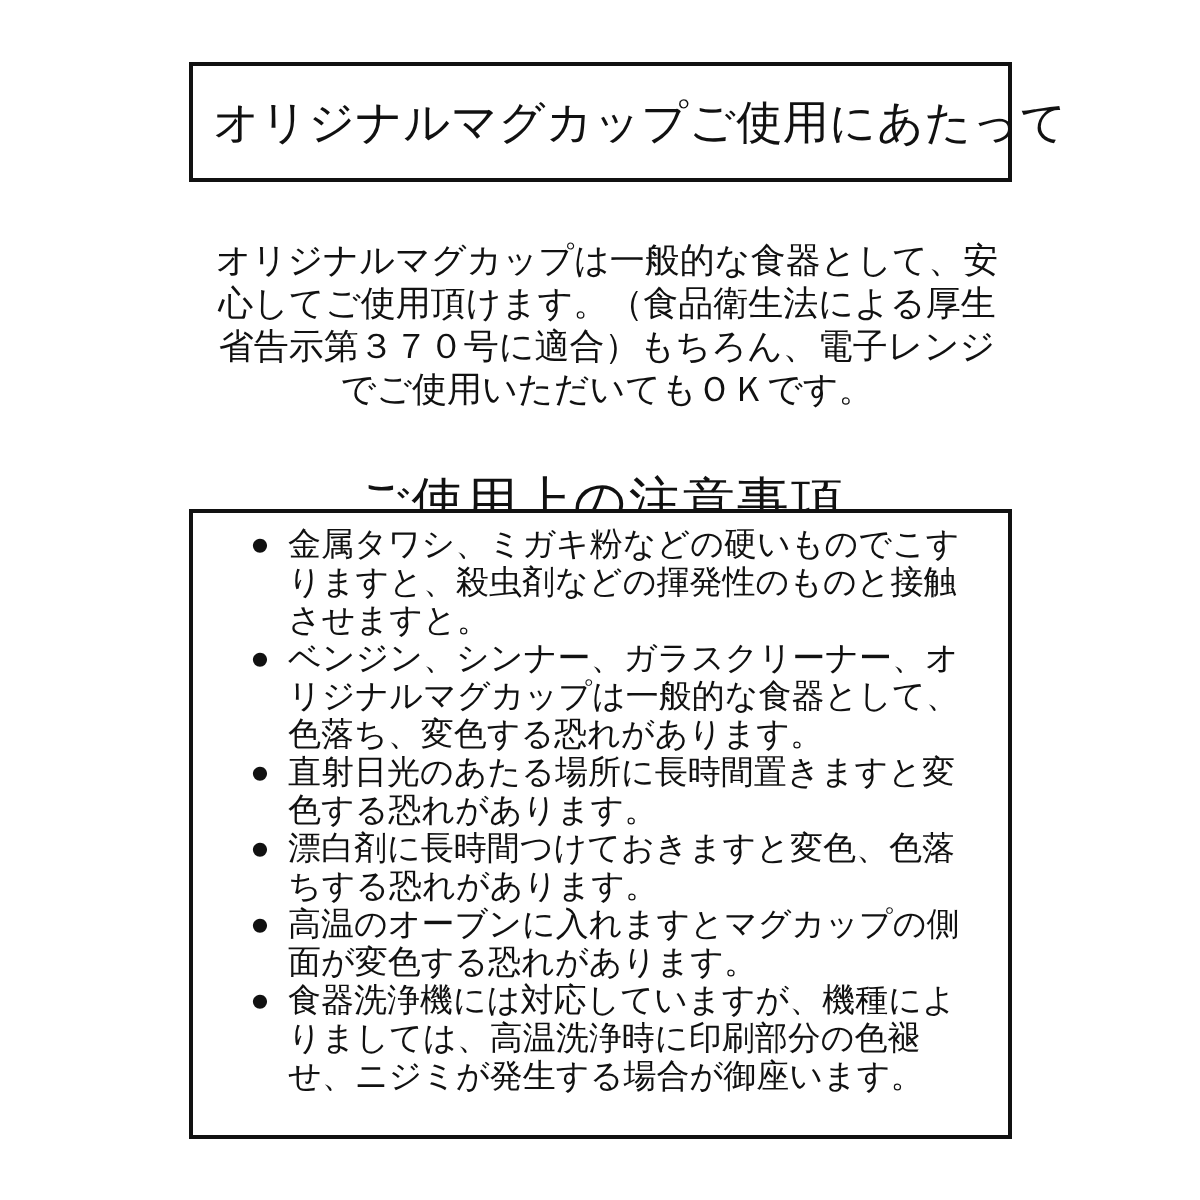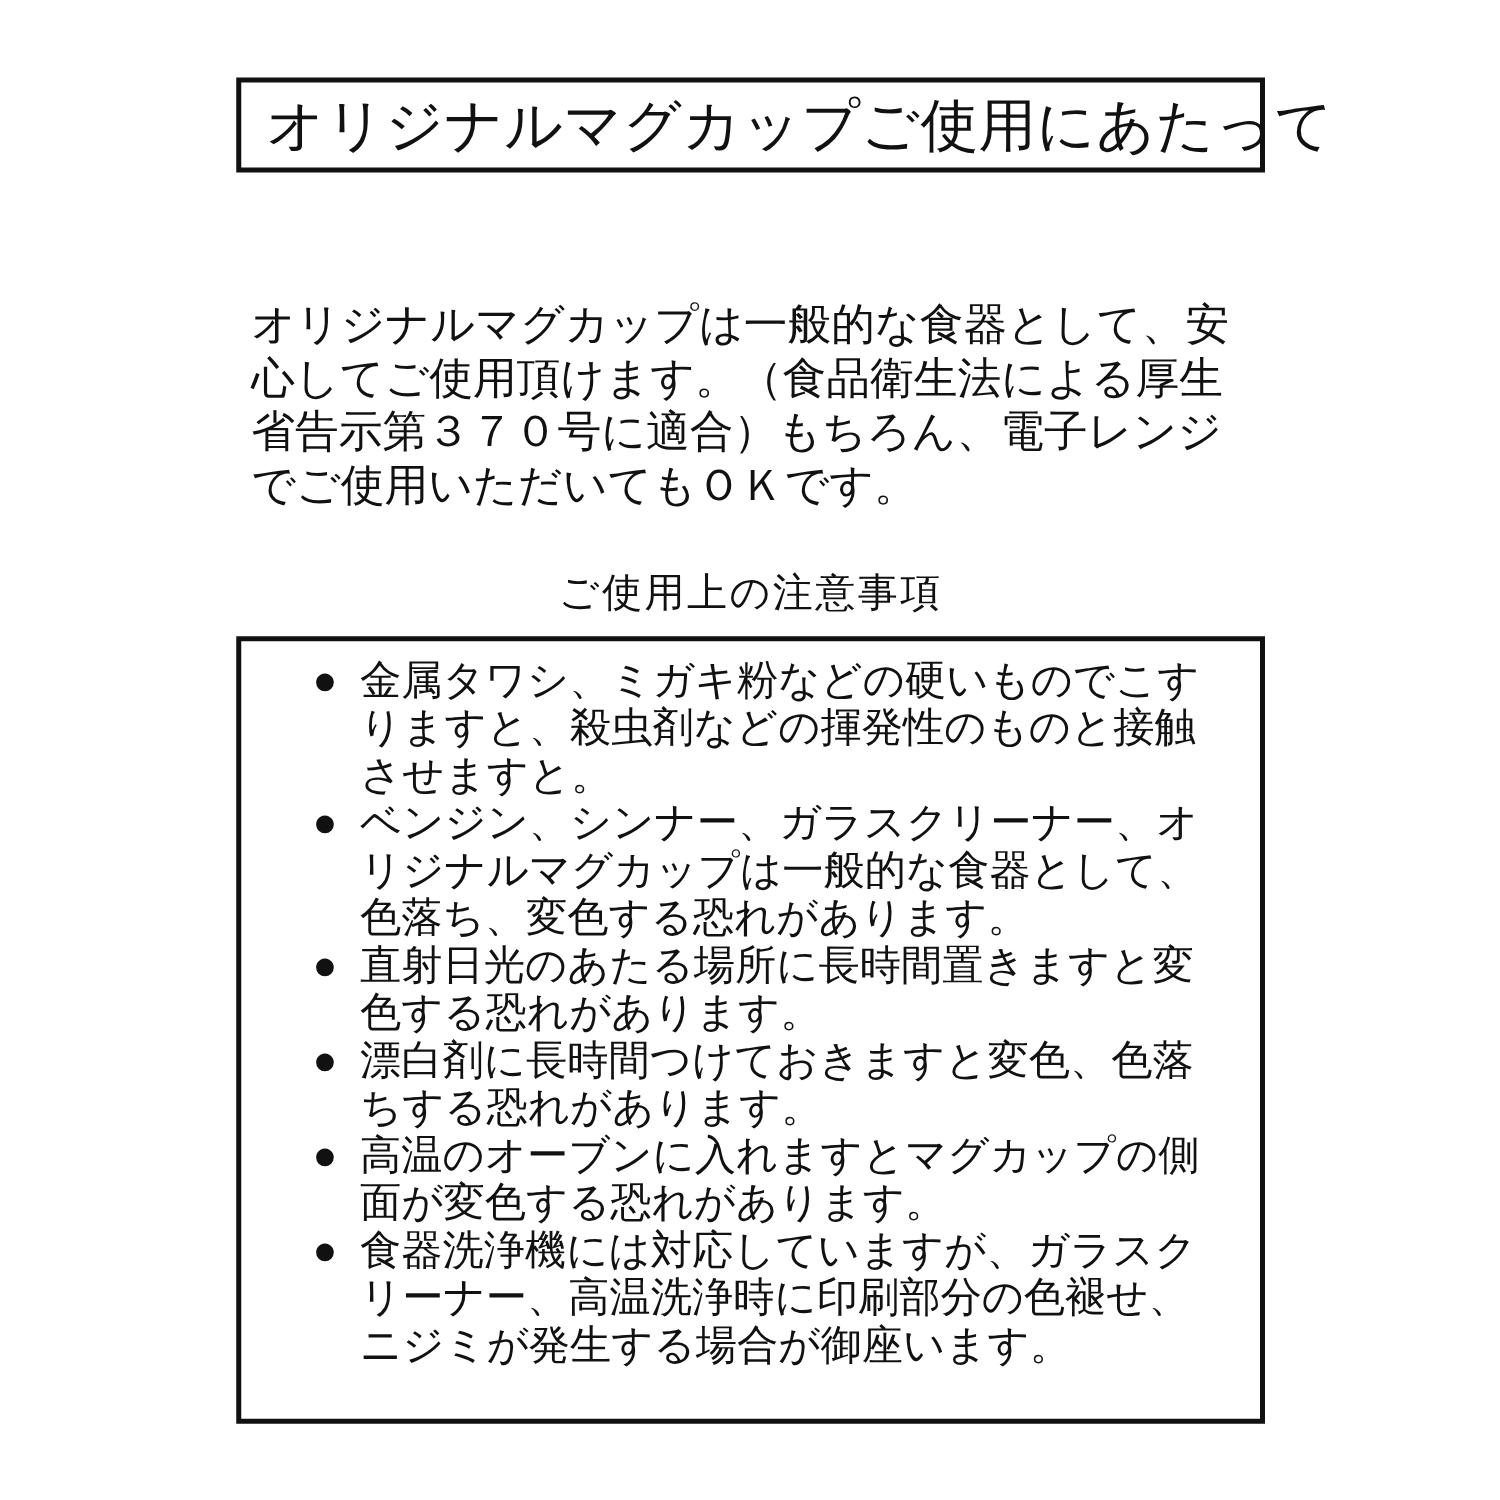--- a/index.html
+++ b/index.html
@@ -22,21 +22,21 @@
     inset: 0;
     background: #ffffff;
   }
 
   
   .title-box {
     position: absolute;
     left: 189px;
     top: 62px;
     width: 823px;
-    height: 76px;
+    height: 120px;
     box-sizing: border-box;
     border: 4px solid #111111;
     background: #ffffff;
   }
   .title-text {
     position: absolute;
     left: 20px;
     top: 50%;
     transform: translateY(-50%);
     font-size: 46px;
@@ -49,31 +49,31 @@
   
   .intro {
     position: absolute;
     left: 201px;
     top: 203px;
     width: 812px;
     font-size: 35px;
     line-height: 43px;
     letter-spacing: 0px;
     font-weight: 400;
-    text-align: left;
+    text-align: center;
   }
 
   
   .section-heading {
     position: absolute;
     left: 189px;
     top: 430px;
     width: 823px;
     text-align: center;
-    font-size: 32px;
+    font-size: 52px;
     line-height: 1.1;
     letter-spacing: 2px;
     font-weight: 400;
   }
 
   
   .warn-box {
     position: absolute;
     left: 189px;
     top: 509px;
@@ -141,18 +141,18 @@
       <li class="warn-item">
         <span class="warn-bullet">●</span>
         <span>漂白剤に長時間つけておきますと変色、色落ちする恐れがあります。</span>
       </li>
       <li class="warn-item">
         <span class="warn-bullet">●</span>
         <span>高温のオーブンに入れますとマグカップの側面が変色する恐れがあります。</span>
       </li>
       <li class="warn-item">
         <span class="warn-bullet">●</span>
-        <span>食器洗浄機には対応していますが、ガラスクリーナー、高温洗浄時に印刷部分の色褪せ、ニジミが発生する場合が御座います。</span>
+        <span>食器洗浄機には対応していますが、機種によりましては、高温洗浄時に印刷部分の色褪せ、ニジミが発生する場合が御座います。</span>
       </li>
     </ul>
   </div>
 
 </div>
 
 </body></html>

